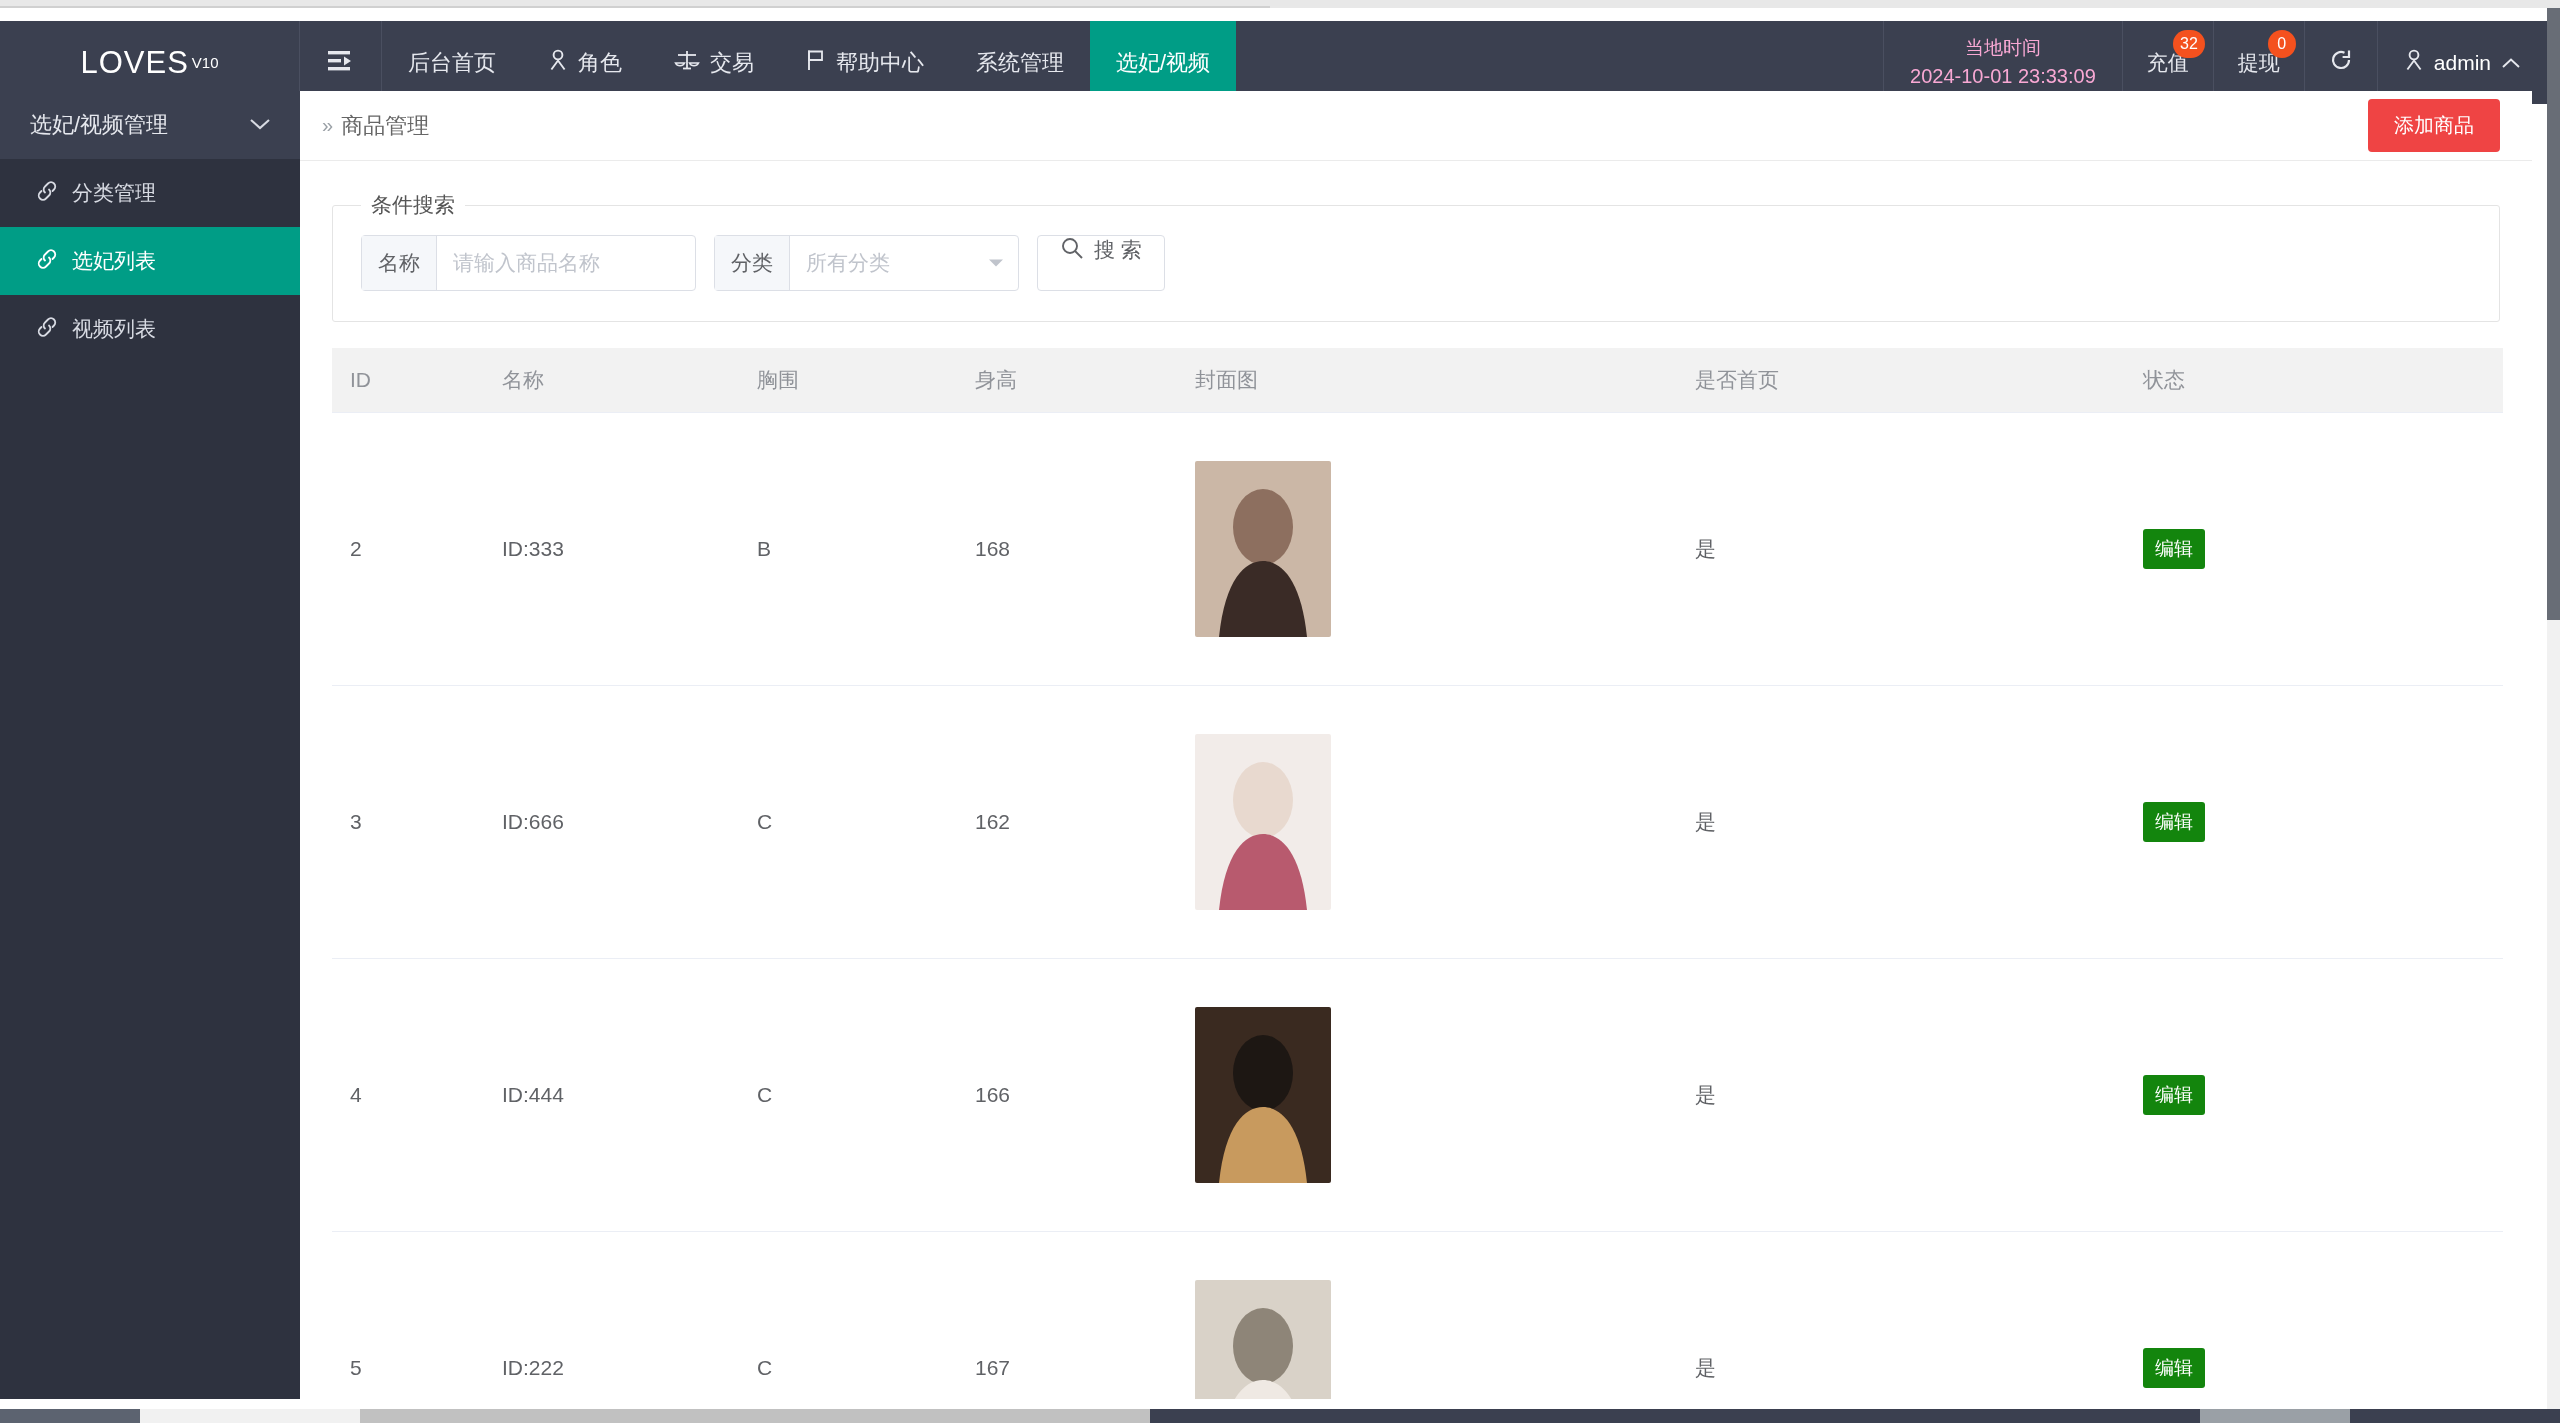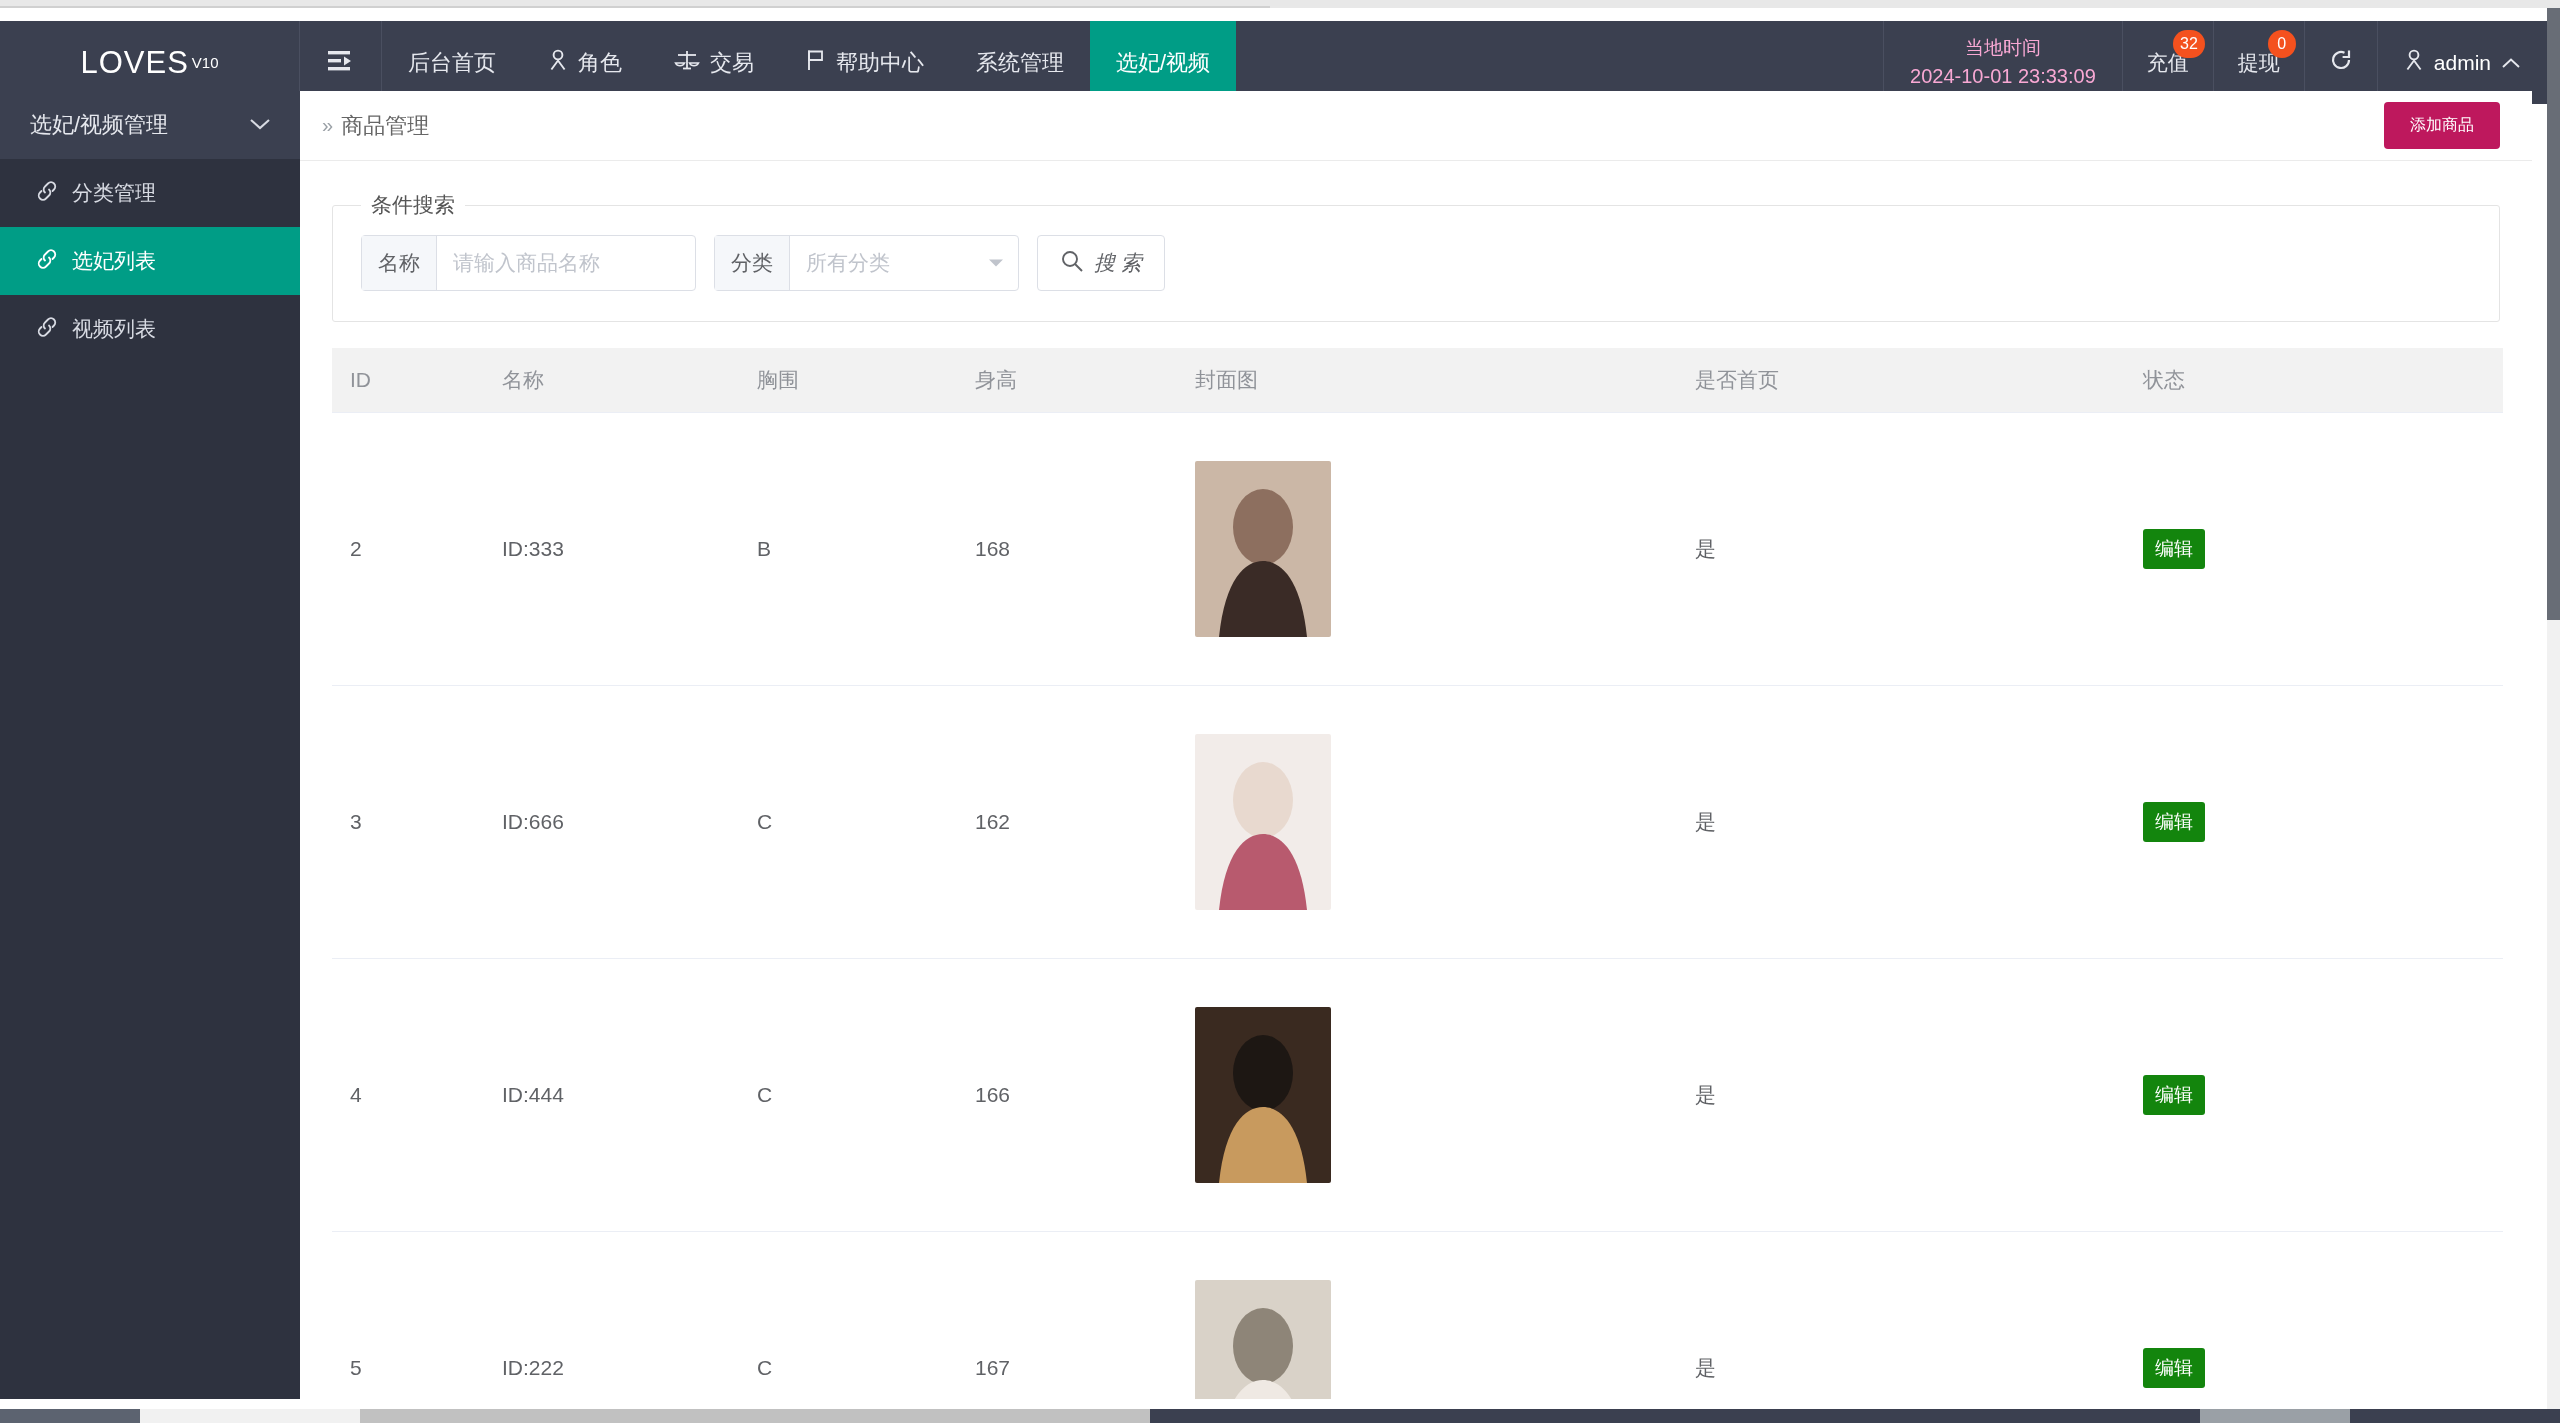--- a/index.html
+++ b/index.html
@@ -77,22 +77,22 @@
     position: absolute; top: 91px; left: 300px; width: 2232px; height: 1308px;
     background: #ffffff; overflow: hidden;
   }
   .crumbbar {
     height: 70px; display: flex; align-items: center; justify-content: space-between;
     padding: 0 32px 0 22px; border-bottom: 1px solid #ebebeb; background: #fff;
   }
   .crumb { display: flex; align-items: center; gap: 8px; color: #666; font-size: 22px; }
   .crumb .chev { color: #9aa0a6; font-size: 20px; }
   .add-btn {
-    background: #be185d; color: #fff; border: none; border-radius: 4px;
-    font-size: 16px; padding: 13px 26px; cursor: pointer;
+    background: #ef4444; color: #fff; border: none; border-radius: 4px;
+    font-size: 20px; padding: 13px 26px; cursor: pointer;
     font-family: "Liberation Sans", sans-serif;
   }
 
   .content { padding: 30px 32px 0 32px; background: #fff; }
 
   .searchbox {
     border: 1px solid #e4e4e4; border-radius: 3px; padding: 0 28px 30px 28px;
     position: relative; margin-bottom: 26px;
   }
   .searchbox legend { font-size: 21px; color: #555; padding: 0 10px; }
@@ -106,23 +106,23 @@
     border: none; outline: none; font-size: 21px; padding: 0 16px; width: 258px;
     color: #606266; font-family: "Liberation Sans", sans-serif; background: transparent;
   }
   .field input::placeholder { color: #c0c4cc; }
   .select-box {
     display: flex; align-items: center; justify-content: space-between; width: 228px;
     padding: 0 14px 0 16px; font-size: 21px; color: #c0c4cc; cursor: pointer;
   }
   .caret { color: #c0c4cc; font-size: 14px; }
   .search-btn {
-    display: flex; align-items: center; gap: 10px; height: 56px; padding: 0 22px;
+    display: flex; align-items: flex-start; gap: 10px; height: 56px; padding: 0 22px;
     border: 1px solid #dcdfe6; border-radius: 4px; background: #fff; cursor: pointer;
-    font-size: 21px; color: #606266; font-family: "Liberation Sans", sans-serif; font-style: italic;
+    font-size: 21px; color: #606266; font-family: "Liberation Sans", sans-serif;
   }
 
   
   table { width: 100%; border-collapse: collapse; table-layout: fixed; }
   thead th {
     background: #f2f2f2; color: #909399; font-size: 21px; font-weight: normal;
     text-align: left; padding: 18px 0 18px 0; height: 62px;
     border-bottom: 1px solid #ebeef5;
   }
   tbody td {

